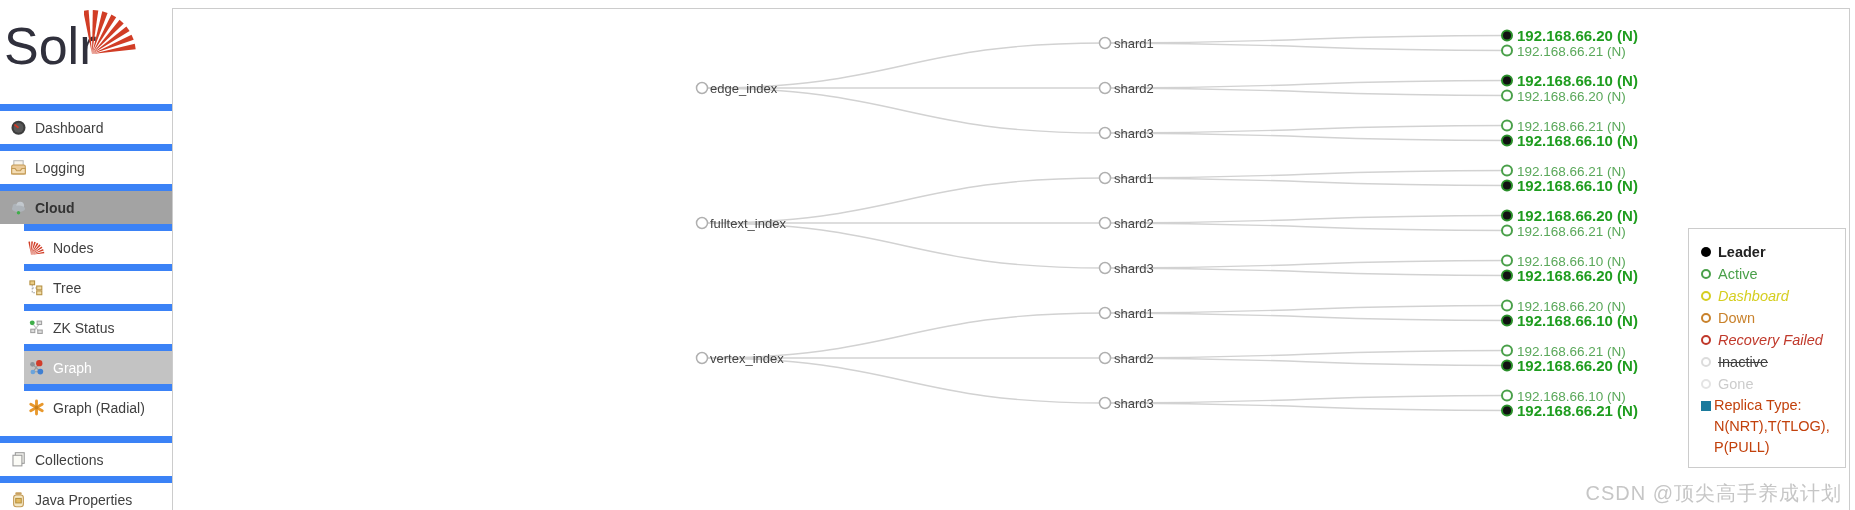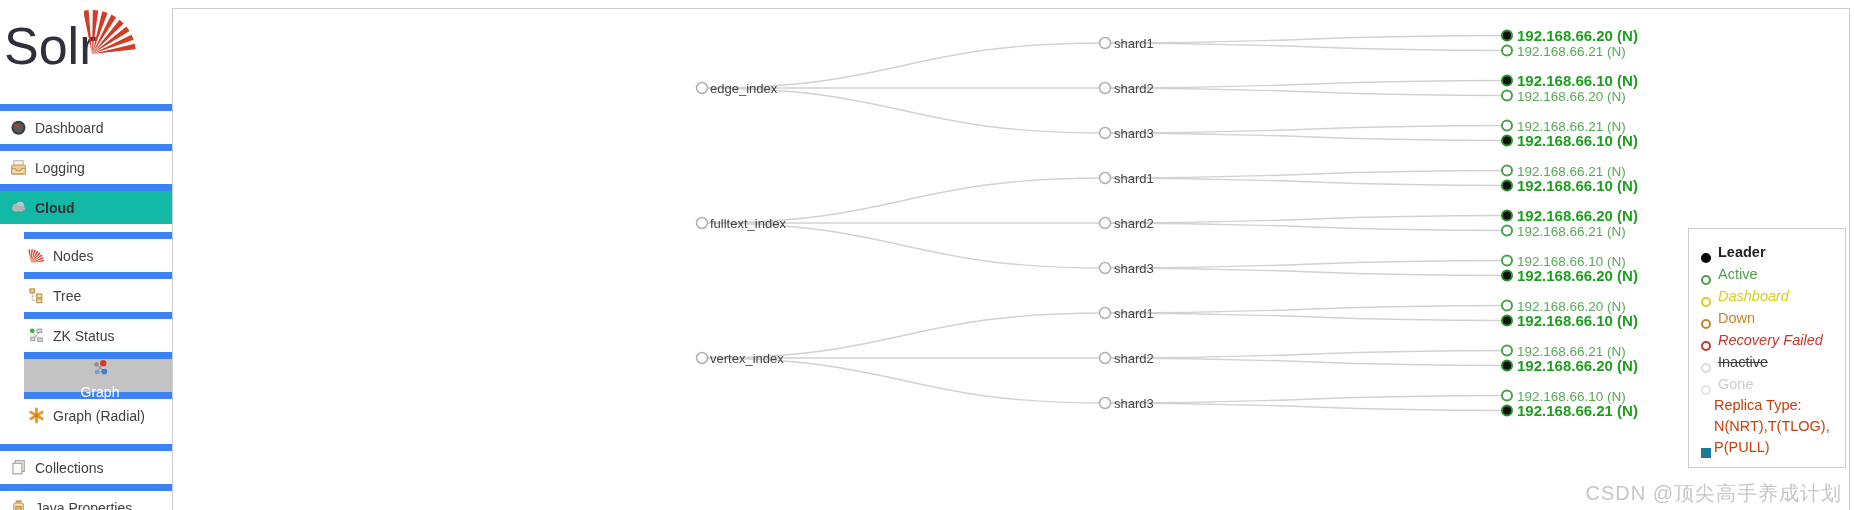--- a/index.html
+++ b/index.html
@@ -4,36 +4,36 @@
 <style>
   html,body{margin:0;padding:0;background:#fff;}
   .app{position:relative;width:1855px;height:510px;overflow:hidden;background:#fff;
        font-family:"Liberation Sans",sans-serif;color:#333;}
   
   .sidebar{position:absolute;left:0;top:0;width:172px;height:510px;background:#fff;z-index:5;}
   .logo{position:relative;height:104px;}
   .logo-text{position:absolute;left:4px;top:16px;font-size:52px;font-weight:400;color:#30303c;letter-spacing:0px;}
   .logo-burst{position:absolute;left:84px;top:2px;width:52px;height:56px;}
   .menu{margin:0;padding:0;list-style:none;}
-  .menu ul{margin:8px 0 12px 24px;padding:0;list-style:none;}
+  .menu ul{margin:0 0 12px 24px;padding:0;list-style:none;}
   .mi{display:flex;align-items:center;height:33px;border-top:7px solid #3b82f6;
       padding-left:10px;gap:8px;font-size:14px;color:#404040;cursor:pointer;white-space:nowrap;}
   .menu ul .mi{padding-left:4px;}
   .mi .ic{width:17px;height:17px;flex:0 0 17px;display:inline-block;}
   .mi .ic svg{width:100%;height:100%;display:block;}
-  .mi.sel{background:#14b8a6;font-weight:bold;color:#333;}
-  .mi.act{background:#c3c3c3;color:#fff;flex-direction:column;}
+  .mi.sel{background:#a3a3a3;font-weight:bold;color:#333;}
+  .mi.act{background:#c3c3c3;color:#fff;}
   
   .panel{position:absolute;left:172px;top:8px;width:1678px;height:520px;
          border:1px solid #ccc;background:#fff;box-sizing:border-box;}
   .graph-svg{position:absolute;left:0;top:0;width:1855px;height:510px;z-index:6;}
   
   .legend{position:absolute;left:1688px;top:228px;width:158px;height:240px;background:#fff;
           border:1px solid #ccc;box-sizing:border-box;z-index:7;padding:12px 0 0 12px;font-size:14.5px;}
-  .lg-row{display:flex;align-items:flex-end;line-height:22px;}
+  .lg-row{display:flex;align-items:flex-start;line-height:22px;}
   .lg-dot{width:10px;height:10px;border-radius:50%;margin:6px 7px 0 0;flex:0 0 10px;box-sizing:border-box;}
   .lg-sq{width:10px;height:10px;margin:6px 3px 0 0;flex:0 0 10px;}
   .lg-lines div{line-height:21px;}
   
   .watermark{position:absolute;right:13px;bottom:3px;font-size:20px;color:#c6c6c6;z-index:8;letter-spacing:1px;}
 </style>
 </head>
 <body>
 
 <div class="app">

